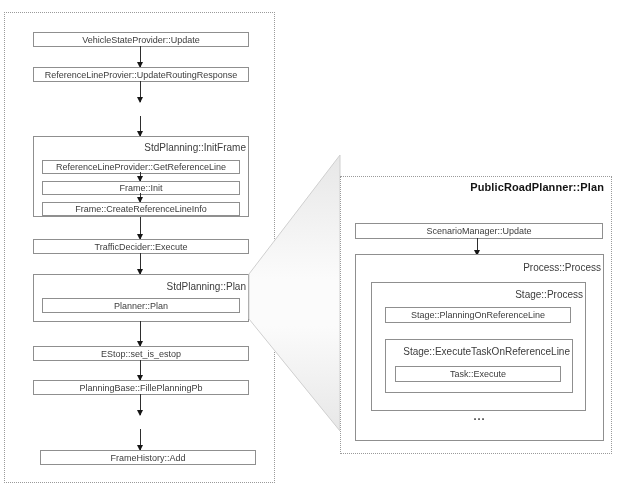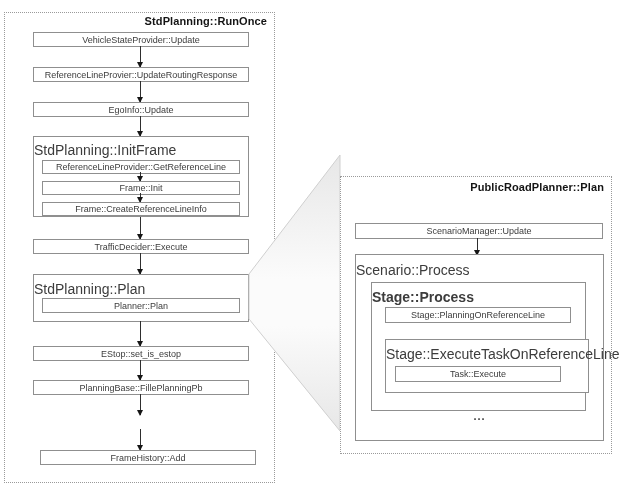--- a/index.html
+++ b/index.html
@@ -12,22 +12,22 @@
     position:absolute;font-weight:bold;font-size:11px;color:#141414;
     white-space:nowrap;letter-spacing:0.1px;
   }
   .box{
     position:absolute;border:1px solid #8f8f8f;background:#fff;
     display:flex;align-items:center;justify-content:center;
     font-size:9px;color:#3c3c3c;white-space:nowrap;text-align:center;
   }
   .group{position:absolute;border:1px solid #8f8f8f;background:#fff;}
   .group-title{
-    position:absolute;left:0;right:2px;text-align:left;
-    font-size:14px;color:#3c3c3c;white-space:nowrap;
+    position:absolute;left:0;right:2px;text-align:right;
+    font-size:10px;color:#3c3c3c;white-space:nowrap;
   }
   .arrow{position:absolute;width:0;border-left:1px solid #2e2e2e;}
   .arrow::after{
     content:"";position:absolute;bottom:-1px;left:-4px;width:0;height:0;
     border-left:3.5px solid transparent;border-right:3.5px solid transparent;
     border-top:6px solid #161616;
   }
   .ellipsis{
     position:absolute;left:0;right:0;text-align:center;
     font-size:11px;font-weight:bold;color:#3c3c3c;letter-spacing:1px;
@@ -38,29 +38,27 @@
     white-space:nowrap;text-shadow:1px 1px 1px #f6f6f6;
   }
   .z1{z-index:1}.z2{z-index:2}.z3{z-index:3}
 </style>
 </head>
 <body>
 
 <div class="stage">
 
   <div class="panel z1" style="left:4px;top:12px;width:269px;height:469px;">
-    <div class="panel-title" style="right:7px;top:2px;">StdPlanning::RunOnce</div>
 
     <div class="box" style="left:28px;top:19px;width:214px;height:13px;">VehicleStateProvider::Update</div>
     <div class="arrow" style="left:135px;top:33px;height:21px;"></div>
 
     <div class="box" style="left:28px;top:54px;width:214px;height:13px;">ReferenceLineProvier::UpdateRoutingResponse</div>
     <div class="arrow" style="left:135px;top:68px;height:21px;"></div>
 
-    <div class="box" style="left:28px;top:89px;width:214px;height:13px;">EgoInfo::Update</div>
     <div class="arrow" style="left:135px;top:103px;height:20px;"></div>
 
     <div class="group" style="left:28px;top:123px;width:214px;height:79px;">
       <div class="group-title" style="top:5px;">StdPlanning::InitFrame</div>
       <div class="box" style="left:8px;top:23px;width:196px;height:12px;">ReferenceLineProvider::GetReferenceLine</div>
       <div class="arrow" style="left:106px;top:35px;height:9px;"></div>
       <div class="box" style="left:8px;top:44px;width:196px;height:12px;">Frame::Init</div>
       <div class="arrow" style="left:106px;top:56px;height:9px;"></div>
       <div class="box" style="left:8px;top:65px;width:196px;height:12px;">Frame::CreateReferenceLineInfo</div>
     </div>
@@ -98,27 +96,27 @@
     <polygon points="249,274 340,155 340,431 249,319" fill="url(#trapGrad)" stroke="#cfcfcf" stroke-width="1"></polygon>
   </svg>
 
   <div class="panel z3" style="left:340px;top:154px;width:270px;height:276px;margin-top:22px;">
     <div class="panel-title" style="right:7px;top:4px;">PublicRoadPlanner::Plan</div>
 
     <div class="box" style="left:14px;top:46px;width:246px;height:14px;">ScenarioManager::Update</div>
     <div class="arrow" style="left:136px;top:61px;height:17px;"></div>
 
     <div class="group" style="left:14px;top:77px;width:247px;height:185px;">
-      <div class="group-title" style="top:7px;">Scenario::Process</div>
+      <div class="group-title" style="top:7px;">Process::Process</div>
 
       <div class="group" style="left:15px;top:27px;width:213px;height:127px;">
-        <div class="group-title" style="top:6px;font-weight:bold;">Stage::Process</div>
+        <div class="group-title" style="top:6px;">Stage::Process</div>
         <div class="box" style="left:13px;top:24px;width:184px;height:14px;">Stage::PlanningOnReferenceLine</div>
 
-        <div class="group" style="left:13px;top:56px;width:186px;height:52px;padding-left:16px;">
+        <div class="group" style="left:13px;top:56px;width:186px;height:52px;">
           <div class="group-title" style="top:6px;">Stage::ExecuteTaskOnReferenceLine</div>
           <div class="box" style="left:9px;top:26px;width:164px;height:14px;">Task::Execute</div>
         </div>
       </div>
 
       <div class="ellipsis" style="top:155px;">...</div>
     </div>
   </div>
 
 </div>

